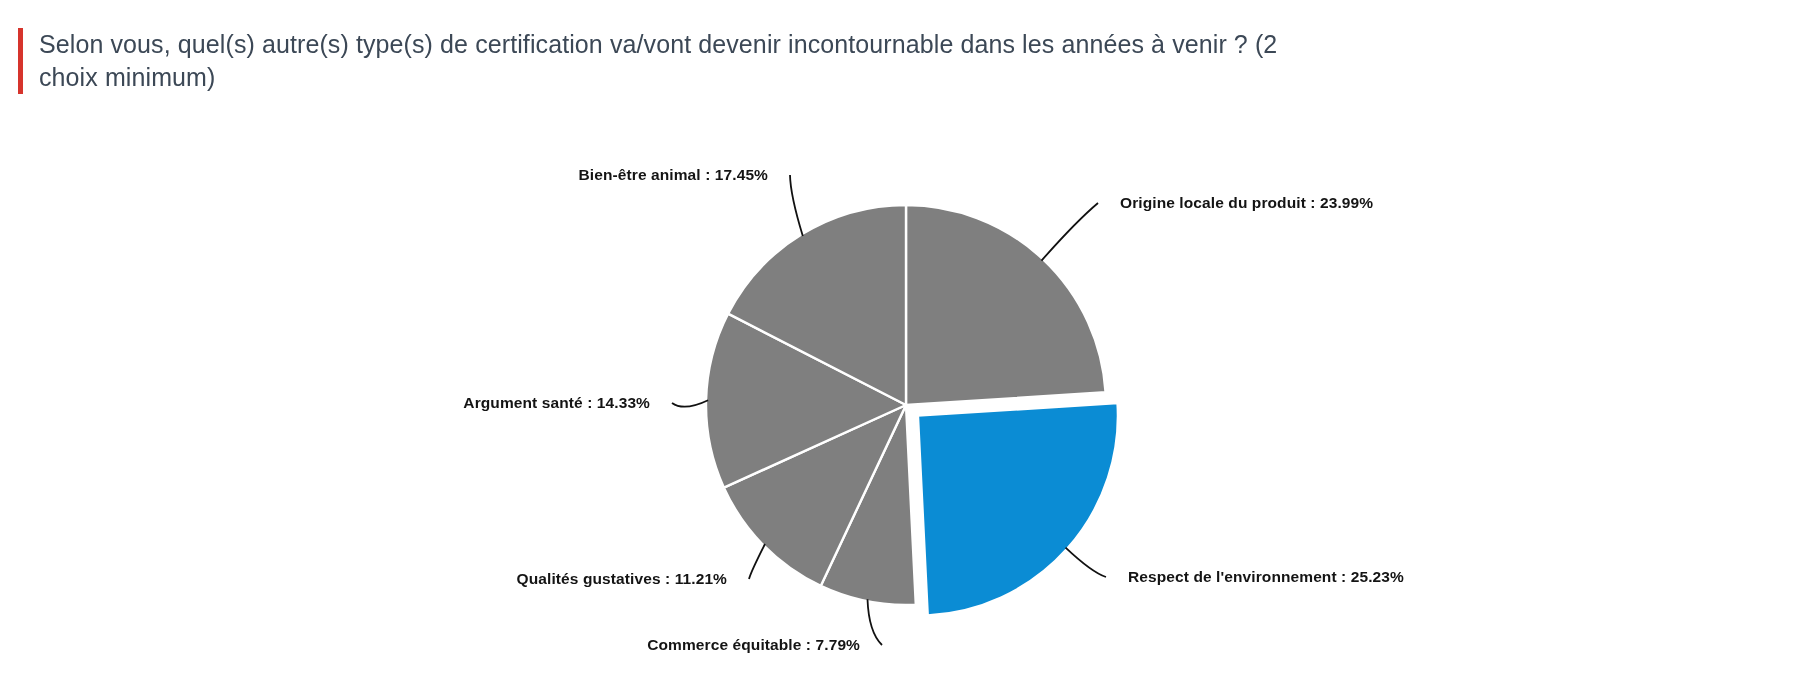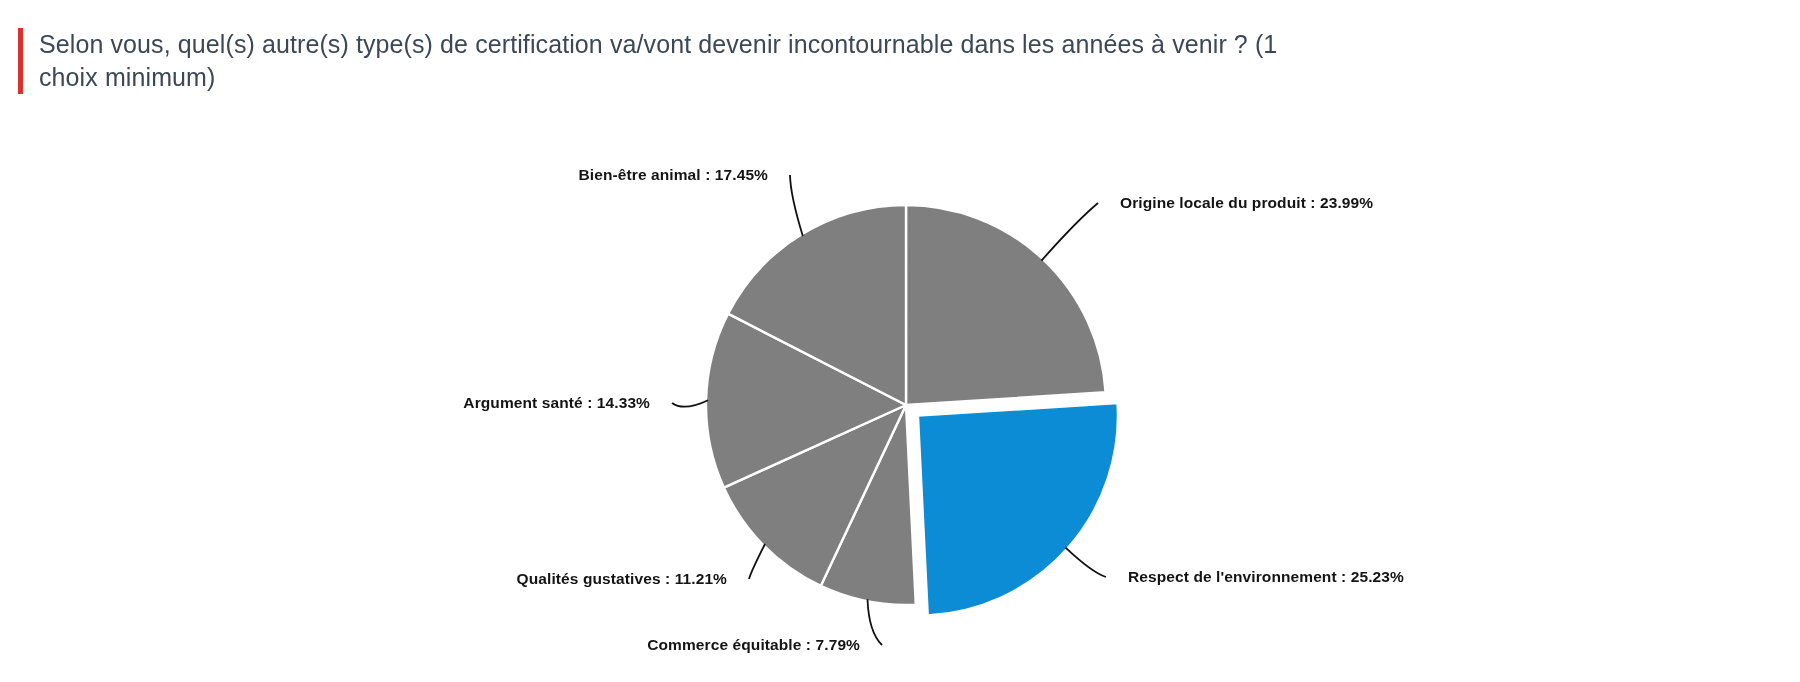--- a/index.html
+++ b/index.html
@@ -71,21 +71,21 @@
     letter-spacing: 0.1px;
   }
   .label-anchor-start { text-anchor: start; }
   .label-anchor-end { text-anchor: end; }
 </style>
 </head>
 <body>
 
 <div id="title-block">
   <div id="title-accent-bar"></div>
-  <div id="title-text">Selon vous, quel(s) autre(s) type(s) de certification va/vont devenir incontournable dans les années à venir ? (1 choix minimum)</div>
+  <div id="title-text">Selon vous, quel(s) autre(s) type(s) de certification va/vont devenir incontournable dans les années à venir ? (2 choix minimum)</div>
 </div>
 
 <div id="chart-area">
   <svg id="pie-svg" width="1800" height="560" viewBox="0 0 1800 560">
     <g id="slices-group">
         <path d="M 906 285 L 906 85 A 200 200 0 0 1 1105.5974157962642 272.31648284373495 Z" fill="#7f7f7f" class="slice-path"></path>
         <path d="M 917.9317099970866 295.6599388621804 L 1117.5291257933507 282.97642170591536 A 200 200 0 0 1 927.7295557899806 495.41980024033285 Z" fill="#0b8cd4" class="slice-path"></path>
         <path d="M 906 285 L 915.797845792894 484.75986137815244 A 200 200 0 0 1 820.7304545827271 465.911869771808 Z" fill="#7f7f7f" class="slice-path"></path>
         <path d="M 906 285 L 820.7304545827271 465.911869771808 A 200 200 0 0 1 723.8748056660797 367.6463162447776 Z" fill="#7f7f7f" class="slice-path"></path>
         <path d="M 906 285 L 723.8748056660797 367.6463162447776 A 200 200 0 0 1 728.0848247243324 193.64251313314008 Z" fill="#7f7f7f" class="slice-path"></path>

